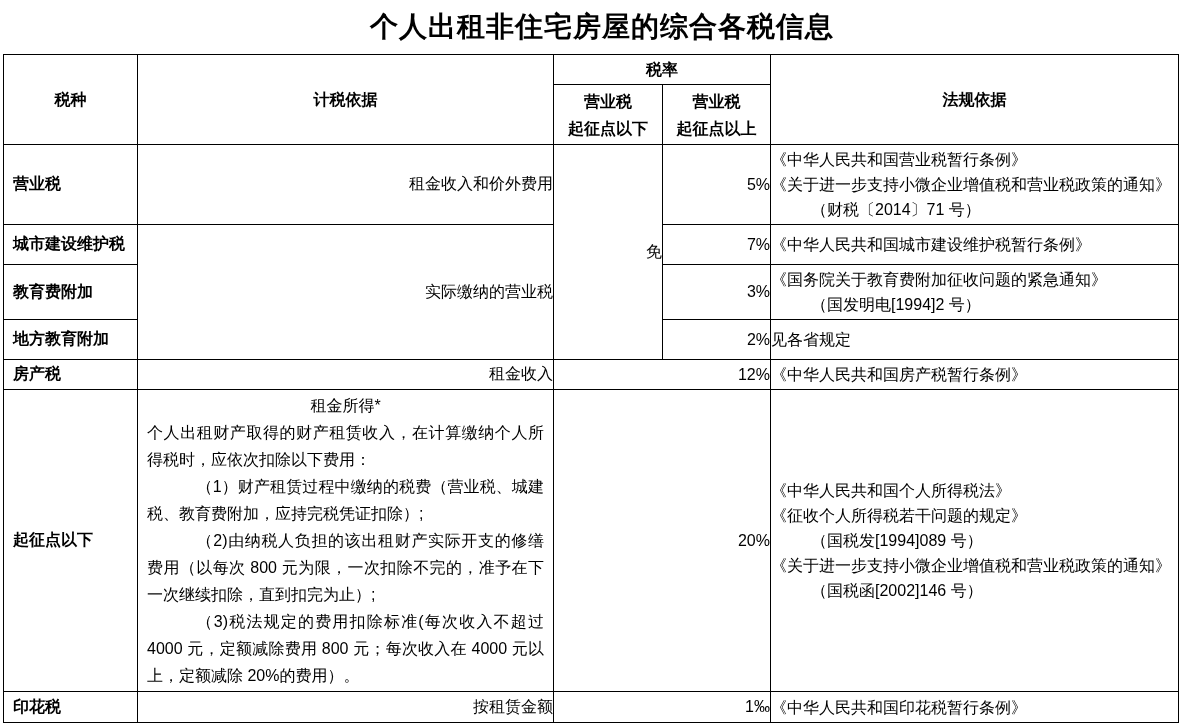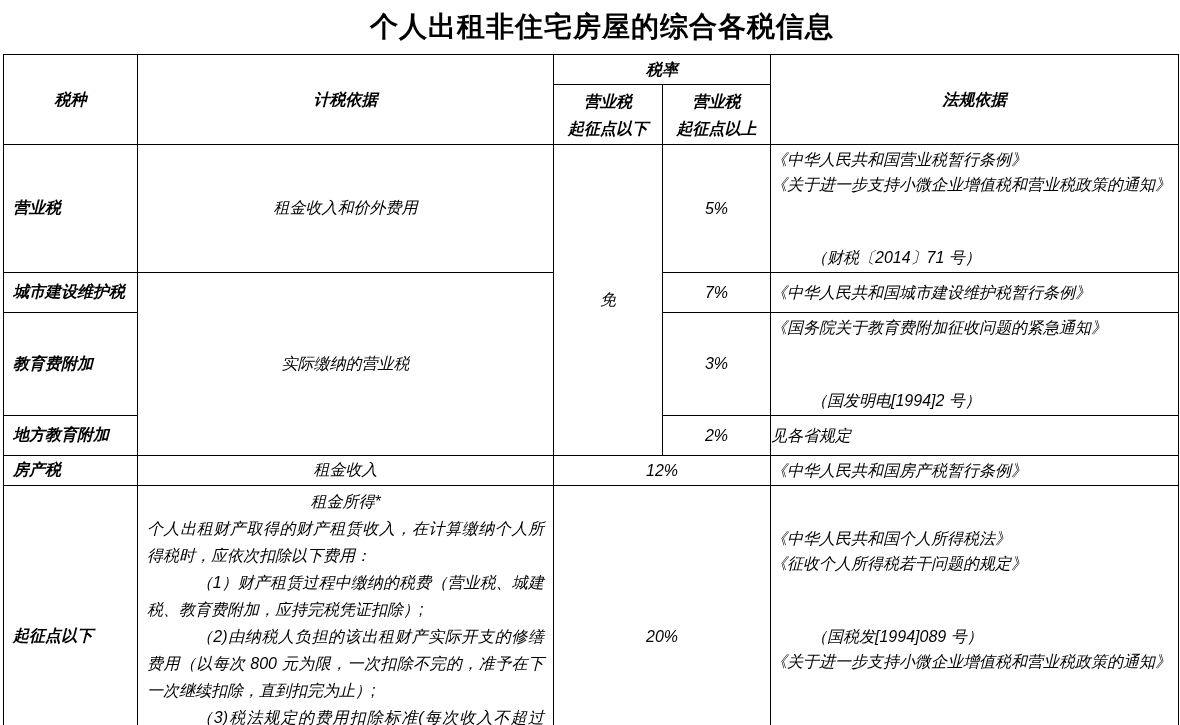--- a/index.html
+++ b/index.html
@@ -13,27 +13,26 @@
     height:54px; display:flex; align-items:center; justify-content:center;
     font-size:28px; font-weight:bold; letter-spacing:1px;padding-left:24px;
   }
   table.tax-table {
     table-layout:fixed; border-collapse:collapse;
     margin-left:3px; width:1175px;
   }
   .tax-table th, .tax-table td {
     border:1px solid #000; font-size:16px; vertical-align:middle;
     overflow:hidden;
-    font-style:italic;
   }
   .tax-table th { font-weight:bold; text-align:center; line-height:27px; }
   td.name-cell { font-weight:bold; text-align:left; padding-left:9px; }
-  td.center { text-align:center; }
+  td.center { text-align:right; }
   td.legal-cell { text-align:left; padding:2px 0; line-height:25px; }
-  td.legal-cell .ind { padding-left:40px;margin-top:48px; }
+  td.legal-cell .ind { padding-left:40px; }
   td.basis-long {
     text-align:justify; padding:2px 9px 2px 9px; line-height:27px;
     vertical-align:top;
   }
   td.basis-long .tl { text-align:center; }
   td.basis-long .pind { text-indent:3.1em; }
 </style>
 </head>
 <body>
 

